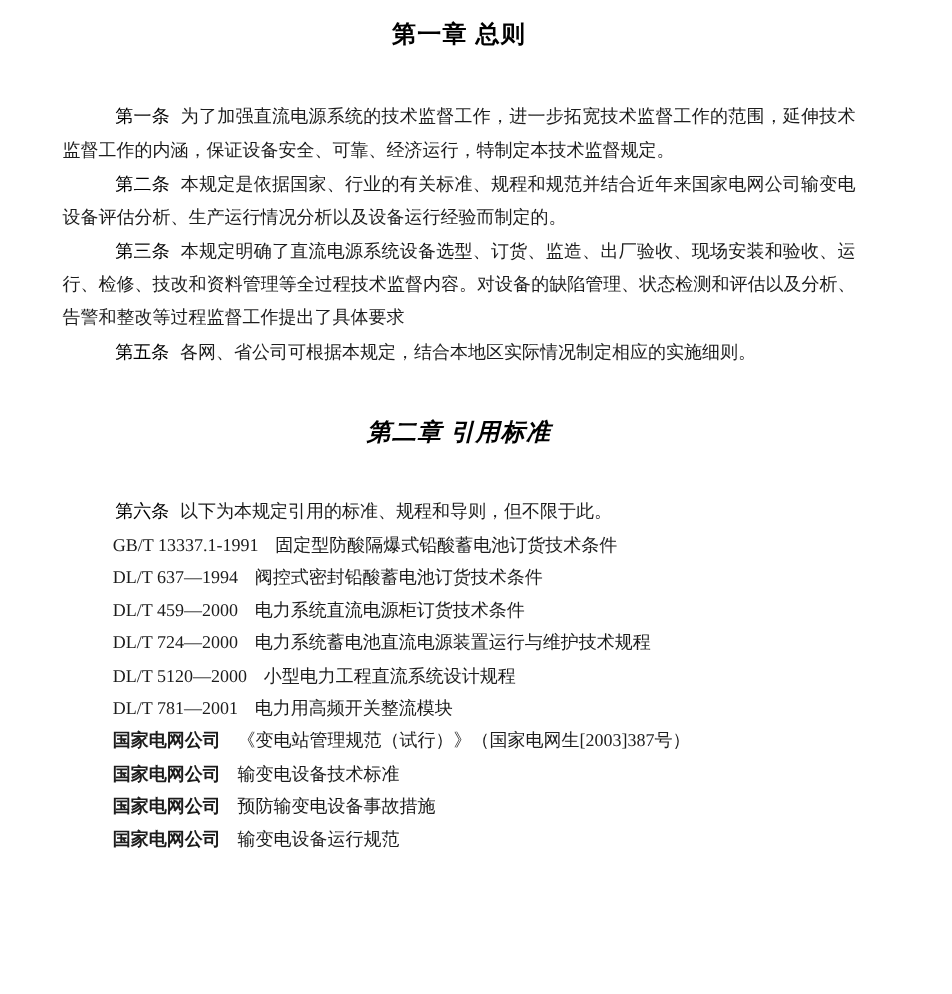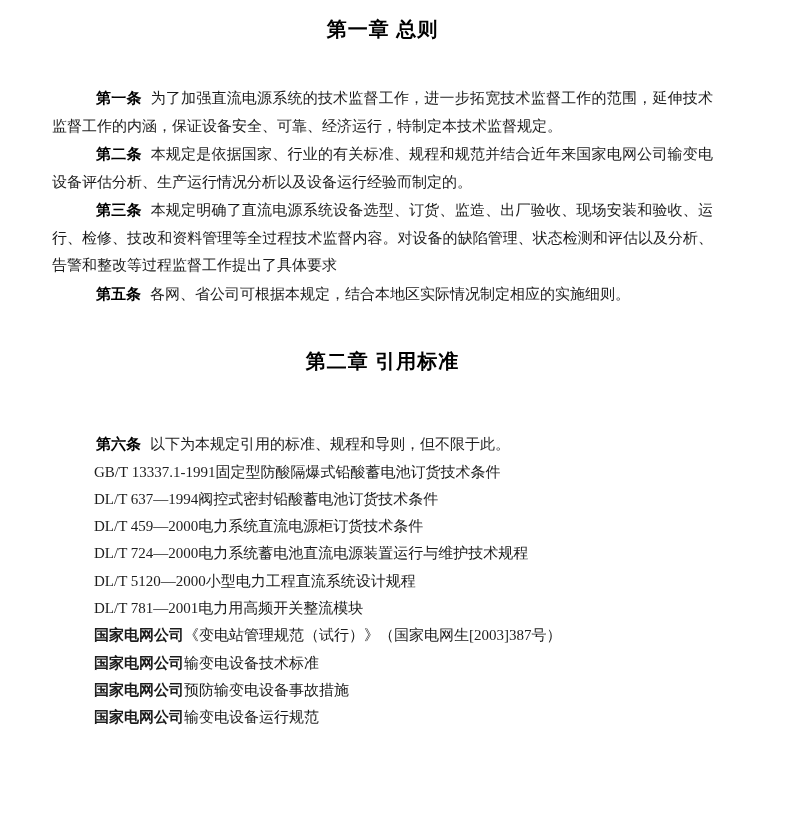--- a/index.html
+++ b/index.html
@@ -25,47 +25,49 @@
     font-weight: bold;
     font-size: 20px;
     line-height: 30px;
     text-align: center;
     color: #000000;
     margin: 0 0 40px 0;
     letter-spacing: 1px;
   }
   .chapter-title.second {
     margin-top: 38px;
-    margin-bottom: 54px;
+    margin-bottom: 37px;
+    font-style: italic;
   }
   .article {
     margin: 0;
     font-size: 15px;
     line-height: 27.5px;
     text-align: justify;
     text-indent: 44px;
     color: #1c1c1c;
   }
   .article-label {
     font-family: "Liberation Sans", "DejaVu Sans", sans-serif;
-    font-weight: bold;
+    font-weight: normal;
     color: #000000;
     margin-right: 9px;
   }
   .standards-list {
     list-style: none;
     margin: 0;
     padding: 0 0 0 42px;
     font-size: 15px;
     line-height: 27.3px;
   }
   .standard-item {
     white-space: nowrap;
   }
   .standard-code {
+    margin-right: 14px;
   }
   .standard-item.wide-gap .standard-code {
     font-weight: bold;
   }
 </style>
 </head>
 <body>
 
 <div class="page">
 

